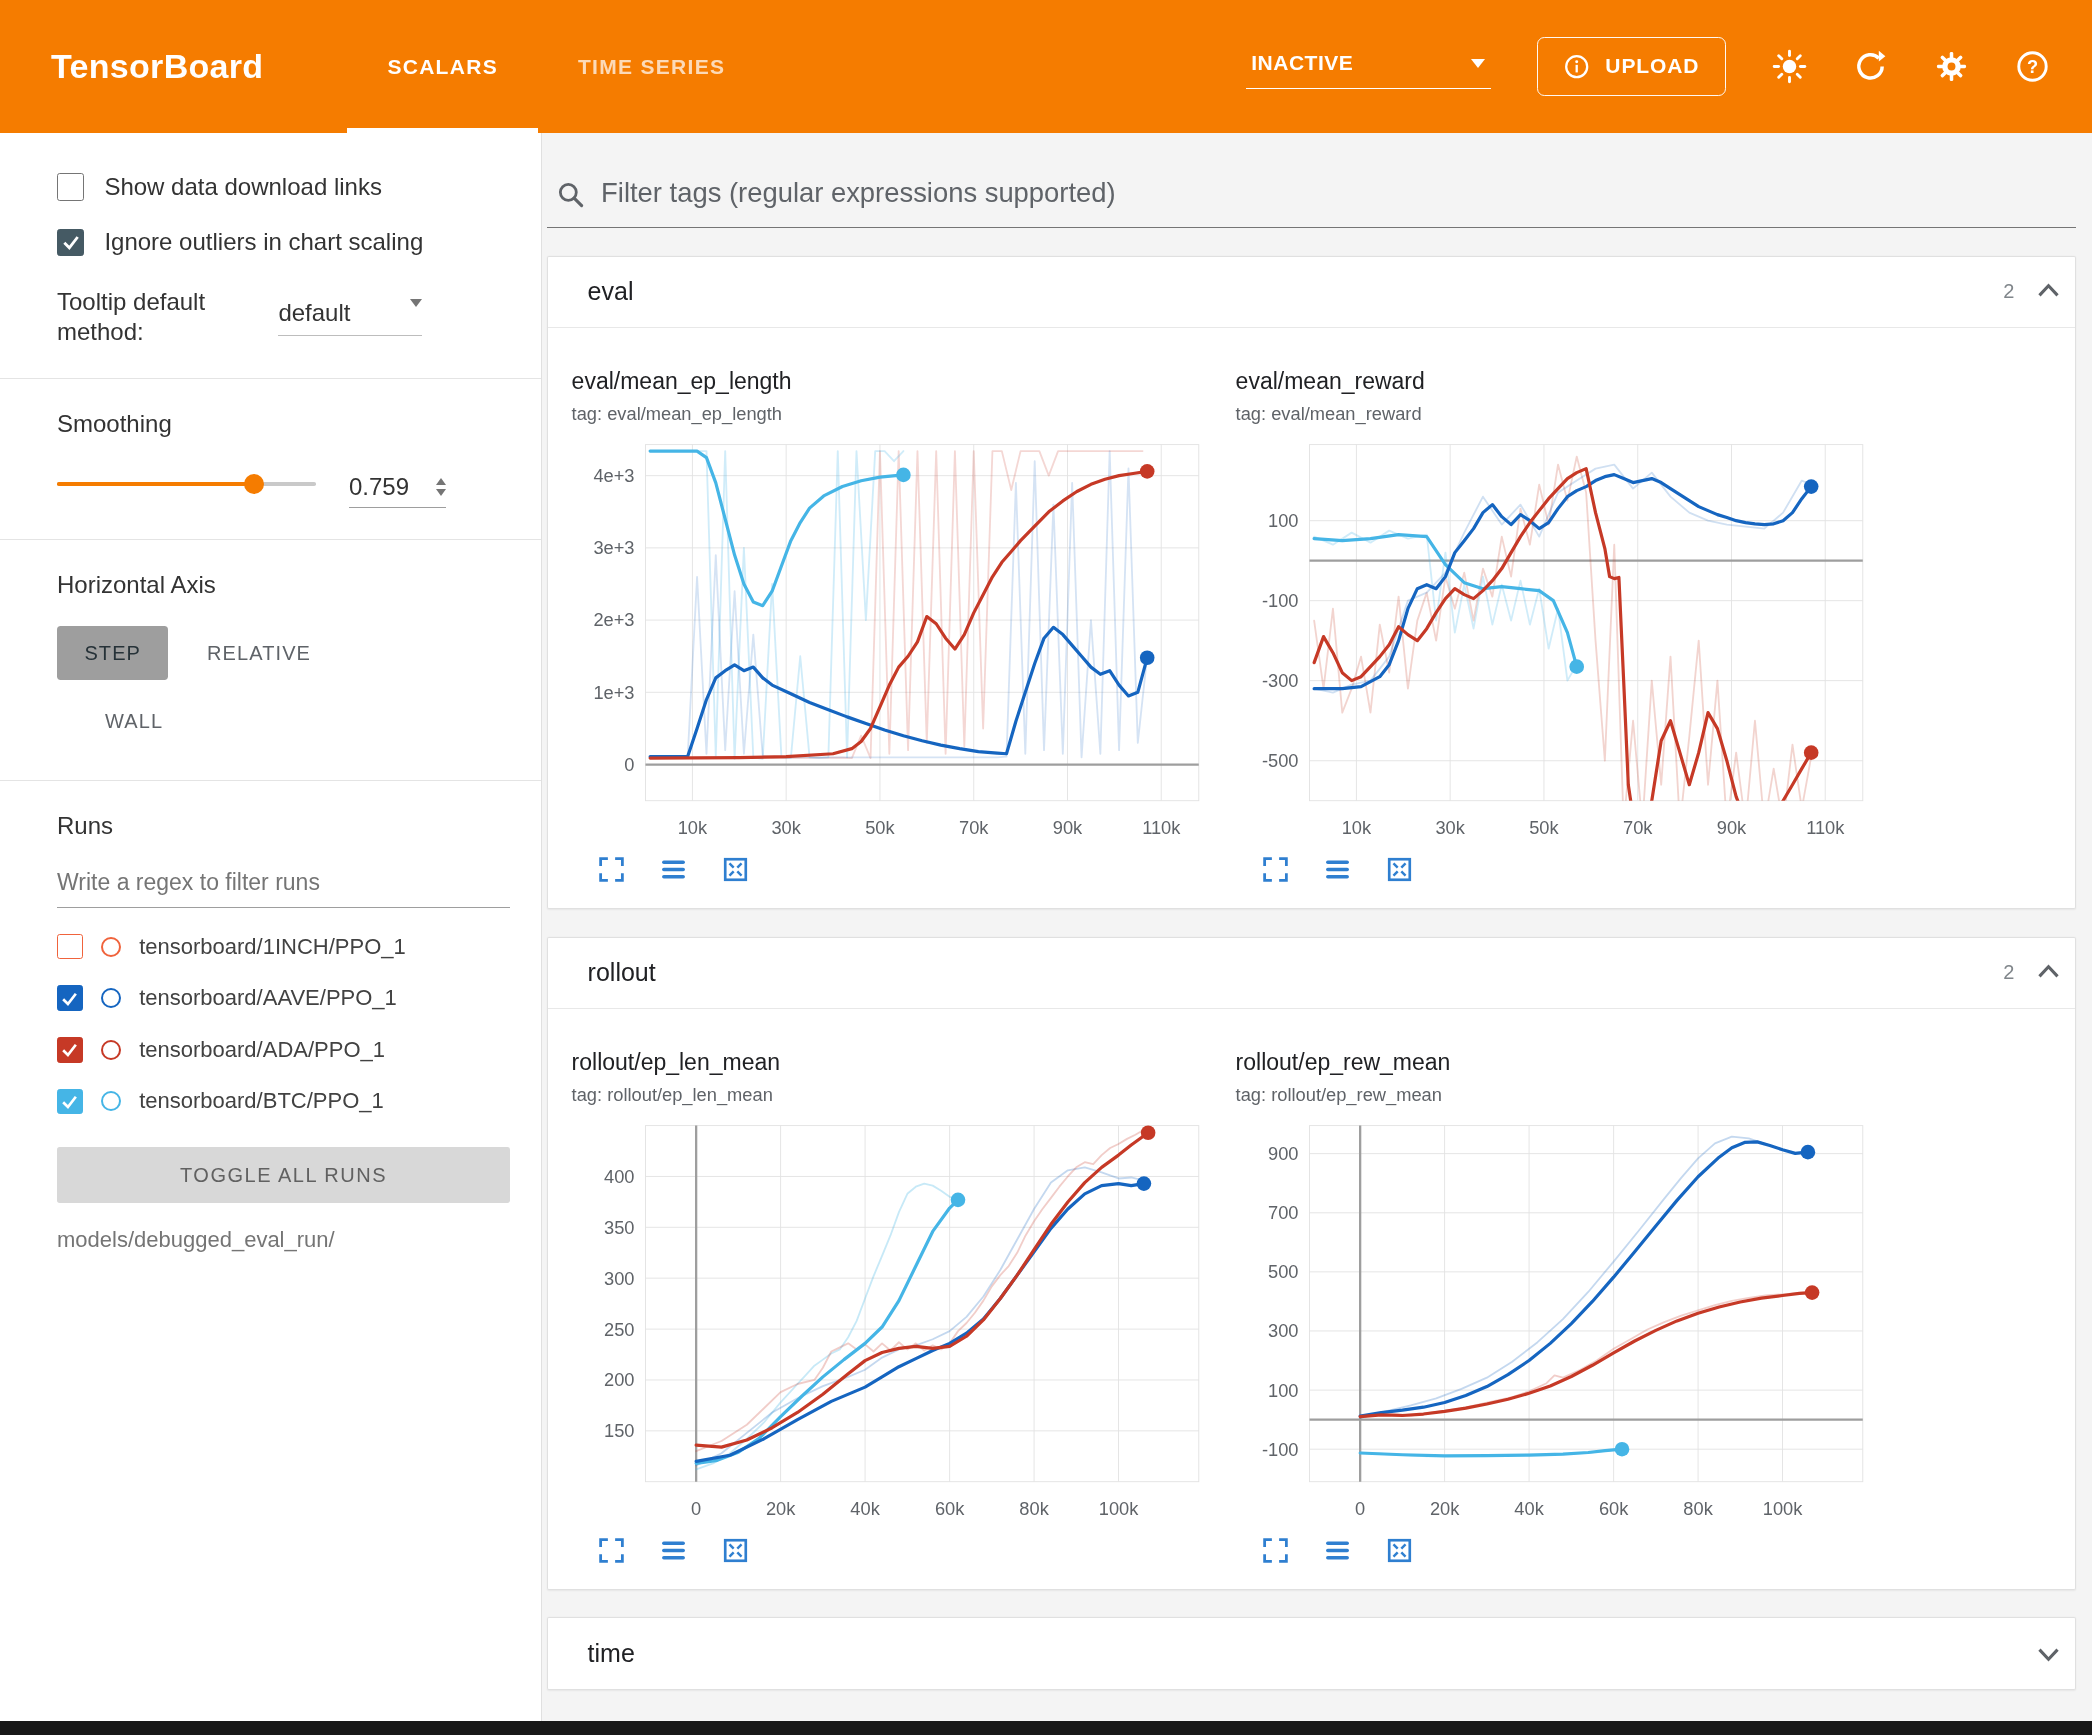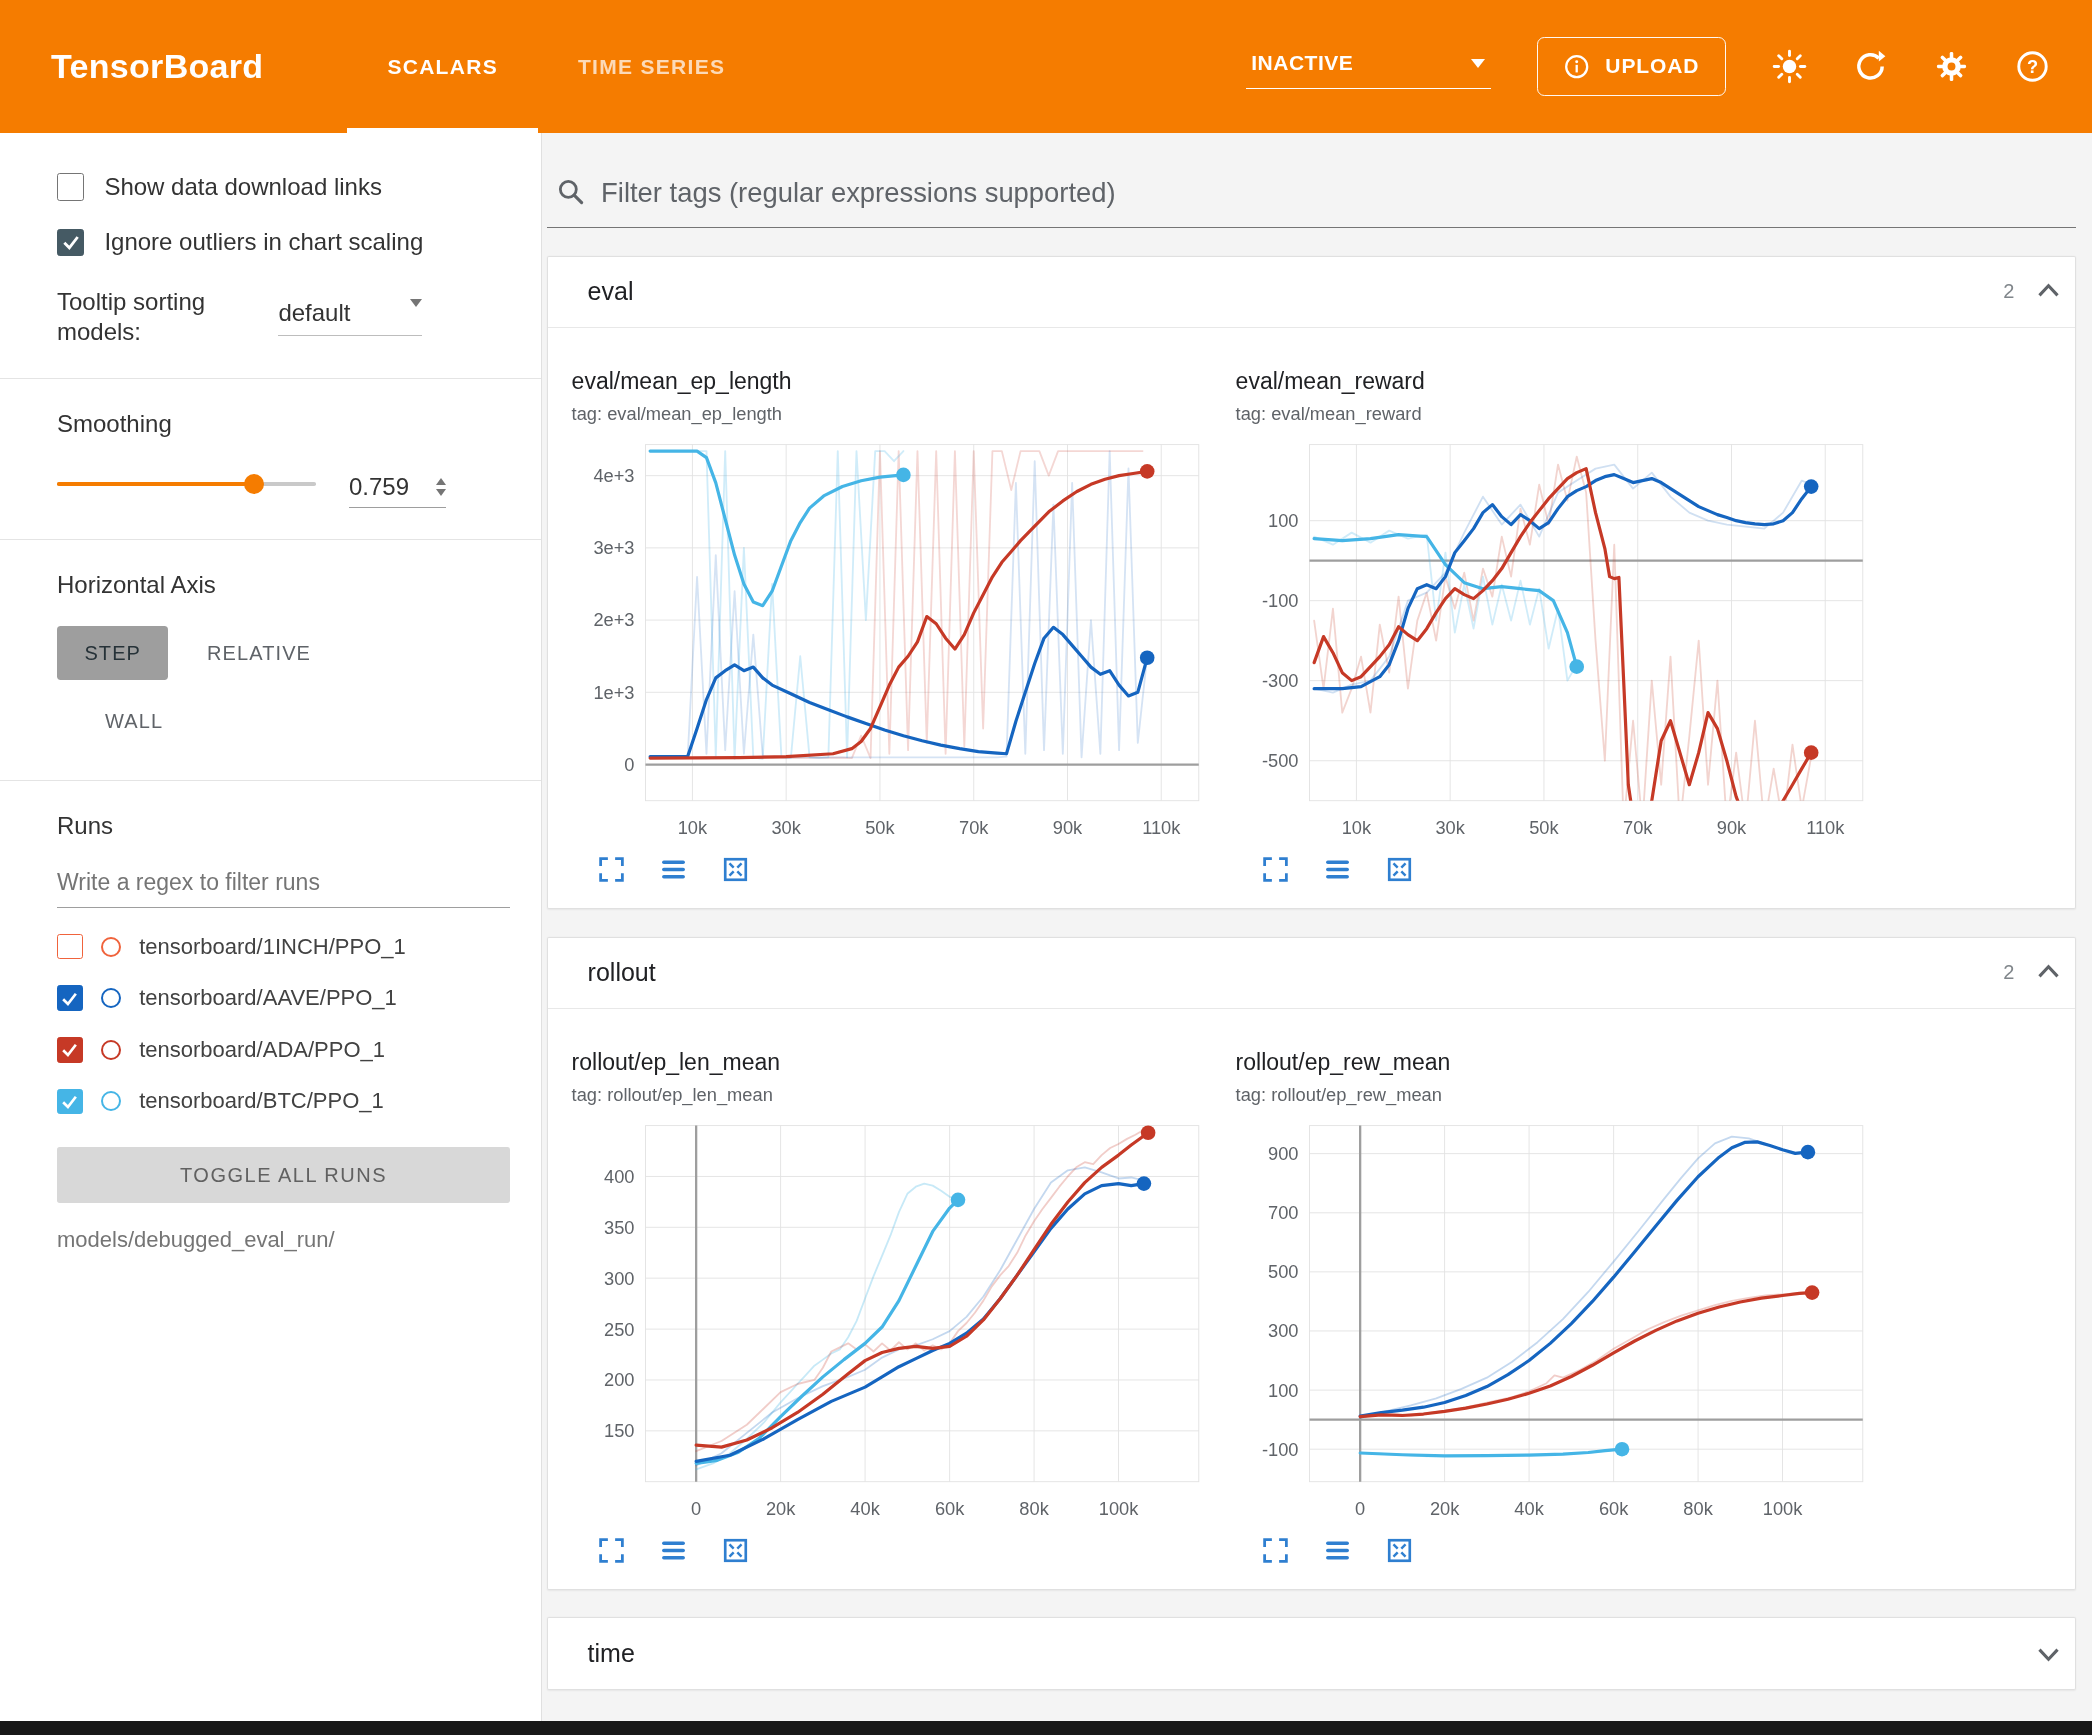--- a/index.html
+++ b/index.html
@@ -58,21 +58,21 @@
   .run-row{display:flex;align-items:center;gap:18.3px;margin-top:25.6px;cursor:pointer;white-space:nowrap}
   .run-cbx{width:25.6px;height:25.6px;border:1.8px solid #999;border-radius:2.7px;background:#fff;display:flex;align-items:center;justify-content:center;flex:none;cursor:pointer}
   .run-cbx svg{display:none;width:19px;height:19px}
   .run-cbx.on svg{display:block}
   .run-ring{width:20px;height:20px;border-radius:50%;border:2.7px solid #999;background:#fff;flex:none}
   .run-label{font-size:22px;color:#424242}
   .toggle-all{margin-top:33px;width:100%;background:#d8d8d8;color:#616161;font-size:20px;letter-spacing:1.5px;border:none;border-radius:2.7px;padding:16.4px 0;cursor:pointer;font-family:inherit;font-weight:500}
   .runs-dir{margin-top:24px;font-size:22px;color:#757575}
 
   
-  .filter-row{display:flex;align-items:flex-start;gap:16.4px;border-bottom:0.9px solid #757575;margin-top:44px;padding:0 5.5px 18.3px 9.1px}
+  .filter-row{display:flex;align-items:flex-end;gap:16.4px;border-bottom:0.9px solid #757575;margin-top:44px;padding:0 5.5px 18.3px 9.1px}
   .filter-row svg{flex:none}
   .filter-row input{flex:1;border:none;outline:none;font-size:27.4px;color:#3c4043;background:transparent;font-family:inherit}
   .filter-row input::placeholder{color:#5f6368}
   .card{background:#fff;border:0.9px solid #e0e0e0;border-radius:1.8px;margin-top:27.4px;box-shadow:0 0.9px 1.8px rgba(0,0,0,.06)}
   .card-header{height:71px;display:flex;align-items:center;padding:0 11px 0 40px;cursor:pointer}
   .card.open .card-header{border-bottom:0.9px solid #e8e8e8}
   .card-title{font-size:25px;color:#202124}
   .card-count{margin-left:auto;font-size:20px;color:#80868b;margin-right:18.3px}
   .chev{width:31px;height:31px;flex:none;cursor:pointer}
   .card-body{display:flex;padding:40px 18.3px 24px 24px;gap:24px}
@@ -158,21 +158,21 @@
         </div>
         <div class="opt-row">
           <span class="cbx opt-cbx on">
             <svg viewBox="0 0 24 24">
                 <polyline points="4,13 10,19 20,6" fill="none" stroke="#fff" stroke-width="3.4"></polyline>
               </svg>
           </span>
           <span class="opt-label">Ignore outliers in chart scaling</span>
         </div>
         <div class="tooltip-row">
-          <span class="tooltip-label">Tooltip sorting models:</span>
+          <span class="tooltip-label">Tooltip default method:</span>
           <span class="mini-select">
             <span>default</span>
             <span class="caret"></span>
           </span>
         </div>
       </div>
 
       <div class="divider"></div>
 
       <div class="pad">

